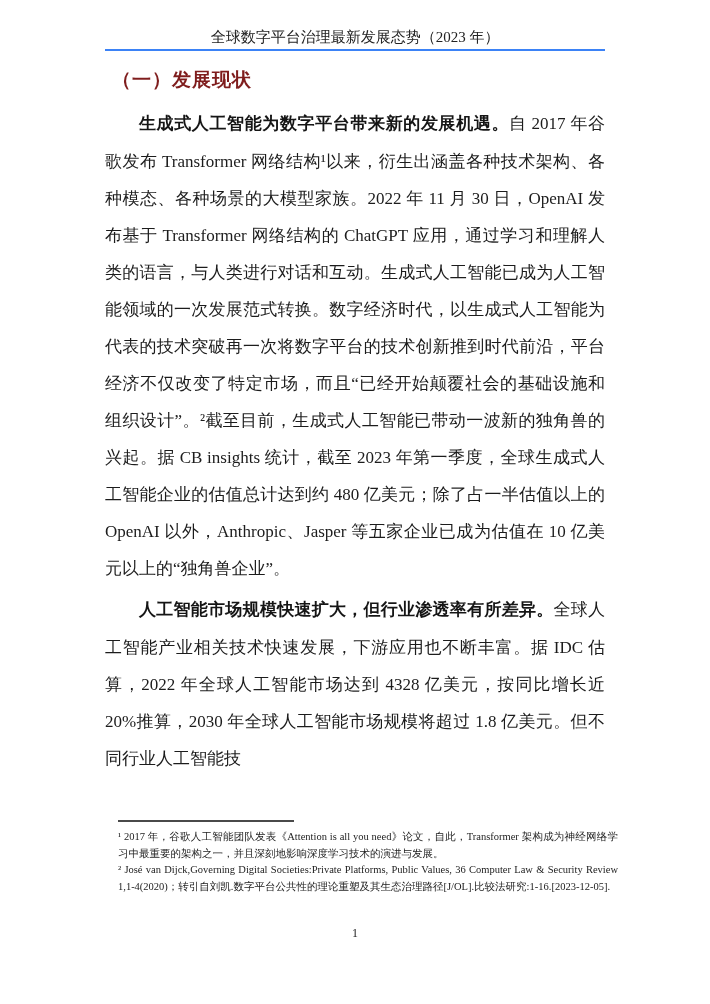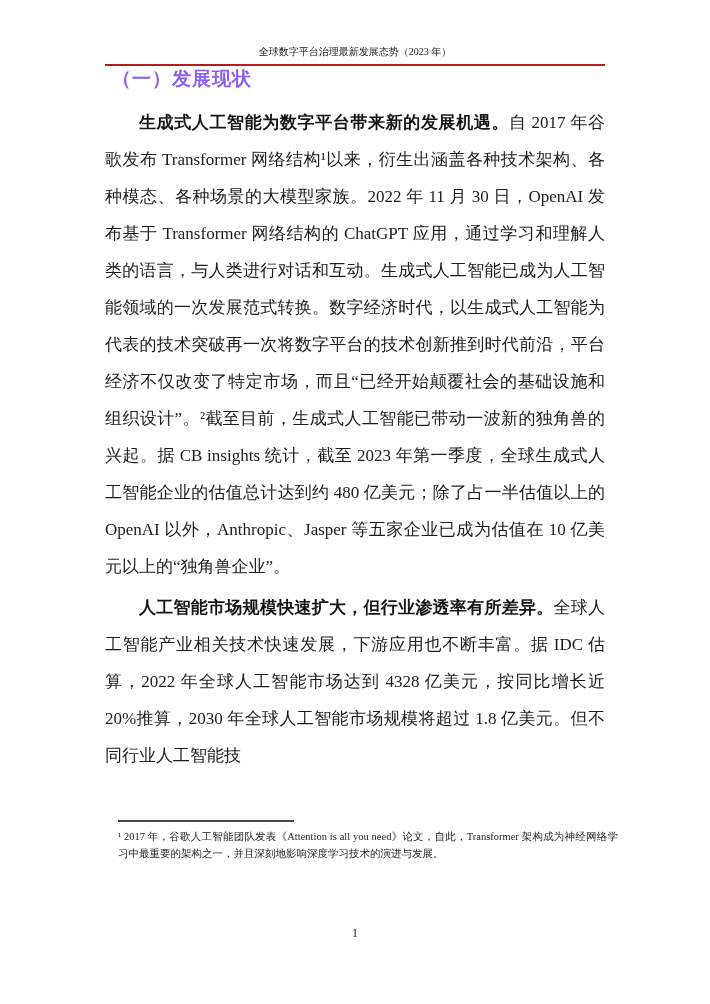--- a/index.html
+++ b/index.html
@@ -12,64 +12,65 @@
     background: #ffffff;
     overflow: hidden;
     color: #1b1b1b;
     font-family: "Liberation Serif", serif;
   }
   .content {
     width: 500px;
     margin: 0 auto;
   }
   .header {
-    padding-top: 45px;
+    padding-top: 30px;
     padding-bottom: 5px;
-    border-bottom: 2px solid #b91c1c;
+    border-bottom: 2px solid #3b82f6;
     text-align: center;
     font-family: "Liberation Serif", serif;
-    font-size: 10px;
+    font-size: 15px;
     line-height: 14px;
     color: #222;
   }
   .body-area {
     height: 748px;
     overflow: hidden;
   }
   h1.doc-h1 {
     margin-top: 22px;
     font-family: "Liberation Sans", sans-serif;
     font-size: 20px;
     line-height: 26px;
     font-weight: 700;
     color: #111;
     text-indent: 30px;
     letter-spacing: 1px;
   }
   h2.doc-h2 {
+    margin-top: 16px;
     font-family: "Liberation Serif", serif;
     font-size: 19px;
     line-height: 26px;
     font-weight: 700;
-    color: #8b5cf6;
+    color: #7f1d1d;
     text-indent: 7px;
     letter-spacing: 1px;
   }
   p.body-para {
     margin-top: 12px;
     font-size: 17px;
     line-height: 37px;
     text-align: justify;
     text-justify: inter-ideograph;
     text-indent: 34px;
     color: #1c1c1c;
   }
   p.body-para + p.body-para { margin-top: 4px; }
   p.body-para .lead {
-    font-family: Liberation Sans, sans-serif;
+    font-family: Liberation Mono, monospace;
     font-weight: 700;
     color: #151515;
   }
   .footnotes {
     position: absolute;
     left: 118px;
     top: 820px;
     width: 500px;
   }
   .footnote-rule {
@@ -111,16 +112,17 @@
 
       <p class="body-para"><span class="lead">生成式人工智能为数字平台带来新的发展机遇。</span><span>自 2017 年谷歌发布 Transformer 网络结构¹以来，衍生出涵盖各种技术架构、各种模态、各种场景的大模型家族。2022 年 11 月 30 日，OpenAI 发布基于 Transformer 网络结构的 ChatGPT 应用，通过学习和理解人类的语言，与人类进行对话和互动。生成式人工智能已成为人工智能领域的一次发展范式转换。数字经济时代，以生成式人工智能为代表的技术突破再一次将数字平台的技术创新推到时代前沿，平台经济不仅改变了特定市场，而且“已经开始颠覆社会的基础设施和组织设计”。²截至目前，生成式人工智能已带动一波新的独角兽的兴起。据 CB insights 统计，截至 2023 年第一季度，全球生成式人工智能企业的估值总计达到约 480 亿美元；除了占一半估值以上的 OpenAI 以外，Anthropic、Jasper 等五家企业已成为估值在 10 亿美元以上的“独角兽企业”。</span></p>
 
       <p class="body-para"><span class="lead">人工智能市场规模快速扩大，但行业渗透率有所差异。</span><span>全球人工智能产业相关技术快速发展，下游应用也不断丰富。据 IDC 估算，2022 年全球人工智能市场达到 4328 亿美元，按同比增长近 20%推算，2030 年全球人工智能市场规模将超过 1.8 亿美元。但不同行业人工智能技</span></p>
     </div>
   </div>
 
   <div class="footnotes">
     <div class="footnote-rule"></div>
     <div class="footnote">¹ 2017 年，谷歌人工智能团队发表《Attention is all you need》论文，自此，Transformer 架构成为神经网络学习中最重要的架构之一，并且深刻地影响深度学习技术的演进与发展。</div>
+    <div class="footnote">² José van Dijck,Governing Digital Societies:Private Platforms, Public Values, 36 Computer Law &amp; Security Review 1,1-4(2020)；转引自刘凯.数字平台公共性的理论重塑及其生态治理路径[J/OL].比较法研究:1-16.[2023-12-05].</div>
   </div>
 
   <div class="page-number">1</div>
 </div>
 
 </body></html>

